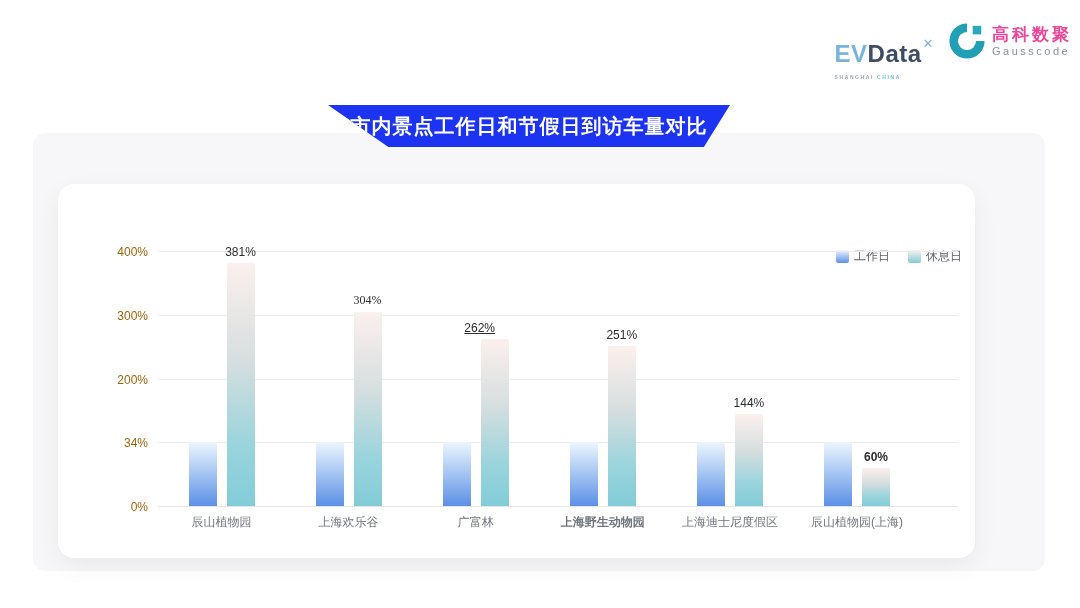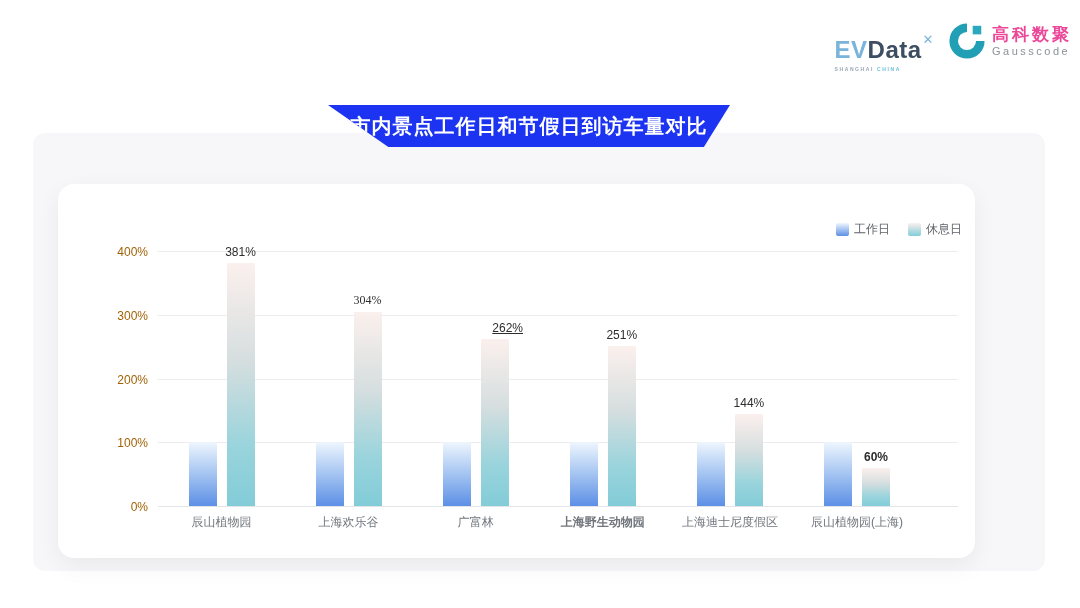--- a/index.html
+++ b/index.html
@@ -4,21 +4,21 @@
 <style>
   html,body{margin:0;padding:0;}
   body{
     width:1080px;height:608px;position:relative;overflow:hidden;
     background:#ffffff;
     font-family:"Liberation Sans","DejaVu Sans",sans-serif;
   }
   
   .logos{position:absolute;top:22px;right:8px;display:flex;align-items:flex-start;gap:14px;}
   .evdata{display:flex;flex-direction:column;align-items:flex-start;margin-top:4px;}
-  .evdata-word{font-weight:700;font-size:24px;letter-spacing:0.5px;line-height:28px;}
+  .evdata-word{font-weight:700;font-size:24px;letter-spacing:0.5px;line-height:36px;}
   .evdata-word .ev{color:#7ab4da;}
   .evdata-word .dt{color:#3d4d62;}
   .evdata-word .sup{color:#7ab4da;font-size:13px;vertical-align:14px;font-weight:700;margin-left:1px;}
   .ev-tagline{font-size:5px;letter-spacing:1.6px;margin-top:2px;color:#9aa7b5;font-weight:700;}
   .ev-tagline .tag-r{color:#6fc0d8;}
   .gausscode{display:flex;align-items:center;gap:6px;}
   .gc-icon{width:38px;height:38px;}
   .gc-text{display:flex;flex-direction:column;}
   .gc-cn{font-size:17px;font-weight:700;color:#ec4899;letter-spacing:3px;line-height:20px;}
   .gc-en{font-size:11px;color:#8b9298;letter-spacing:2.5px;line-height:13px;}
@@ -34,21 +34,21 @@
   .panel{
     position:absolute;left:33px;top:133px;width:1012px;height:438px;
     background:#f7f7f9;border-radius:12px;z-index:1;
   }
   .card{
     position:absolute;left:25px;top:51px;width:917px;height:374px;
     background:#ffffff;border-radius:16px;
     box-shadow:0 8px 24px rgba(0,0,0,0.06);
   }
   
-  .legend{position:absolute;top:37px;right:13px;display:flex;align-items:center;gap:18px;}
+  .legend{position:absolute;top:64px;right:13px;display:flex;align-items:center;gap:18px;}
   .legend-item{display:flex;align-items:center;gap:5px;cursor:pointer;}
   .legend-swatch{width:13px;height:13px;border-radius:2px;display:inline-block;}
   .legend-label{font-size:12px;color:#5f6368;}
   
   .plot{position:absolute;left:100px;top:68px;width:800px;height:255px;}
   .gridline{position:absolute;left:0;width:100%;height:1px;background:#ececee;}
   .gridline.base{background:#e2e5e8;}
   .y-label{position:absolute;left:-70px;width:60px;text-align:right;font-size:12px;color:#a16207;}
   .bar-group{position:absolute;bottom:1px;width:66px;height:255px;}
   .bar{position:absolute;bottom:0;width:28px;border-radius:1px 1px 0 0;}
@@ -98,21 +98,21 @@
           </div>
           <div class="legend-item">
             <span class="legend-swatch" style="background: linear-gradient(rgb(251, 240, 237), rgb(130, 204, 216));"></span>
             <span class="legend-label">休息日</span>
           </div>
         </div>
       <div class="plot" id="plot">
           <div class="gridline base" style="bottom: 0px;"></div>
           <div class="y-label" style="top: 248px;">0%</div>
           <div class="gridline" style="bottom: 63.75px;"></div>
-          <div class="y-label" style="top: 184.25px;">100%</div>
+          <div class="y-label" style="top: 184.25px;">34%</div>
           <div class="gridline" style="bottom: 127.5px;"></div>
           <div class="y-label" style="top: 120.5px;">200%</div>
           <div class="gridline" style="bottom: 191.25px;"></div>
           <div class="y-label" style="top: 56.75px;">300%</div>
           <div class="gridline" style="bottom: 255px;"></div>
           <div class="y-label" style="top: -7px;">400%</div>
           <div class="bar-group" style="left: 30.5px;">
             <div class="bar workday" style="height: 63.75px;"></div>
             <div class="bar restday" style="height: 242.887px;"></div>
             <div class="bar-value" style="left: 17px; bottom: 246.887px;">381%</div>
@@ -120,21 +120,21 @@
           <div class="x-label" style="left: -6.5px;">辰山植物园</div>
           <div class="bar-group" style="left: 157.6px; font-family: Liberation Serif, serif;">
             <div class="bar workday" style="height: 63.75px;"></div>
             <div class="bar restday" style="height: 193.8px;"></div>
             <div class="bar-value" style="left: 17px; bottom: 197.8px;">304%</div>
           </div>
           <div class="x-label" style="left: 120.6px;">上海欢乐谷</div>
           <div class="bar-group" style="left: 284.7px;">
             <div class="bar workday" style="height: 63.75px;"></div>
             <div class="bar restday" style="height: 167.025px;"></div>
-            <div class="bar-value" style="left: 30px; bottom: 171.025px; text-decoration: underline;">262%</div>
+            <div class="bar-value" style="left: 2px; bottom: 171.025px; text-decoration: underline;">262%</div>
           </div>
           <div class="x-label" style="left: 247.7px;">广富林</div>
           <div class="bar-group" style="left: 411.8px;">
             <div class="bar workday" style="height: 63.75px;"></div>
             <div class="bar restday" style="height: 160.012px;"></div>
             <div class="bar-value" style="left: 17px; bottom: 164.012px;">251%</div>
           </div>
           <div class="x-label" style="left: 374.8px; font-weight: bold;">上海野生动物园</div>
           <div class="bar-group" style="left: 538.9px;">
             <div class="bar workday" style="height: 63.75px;"></div>

